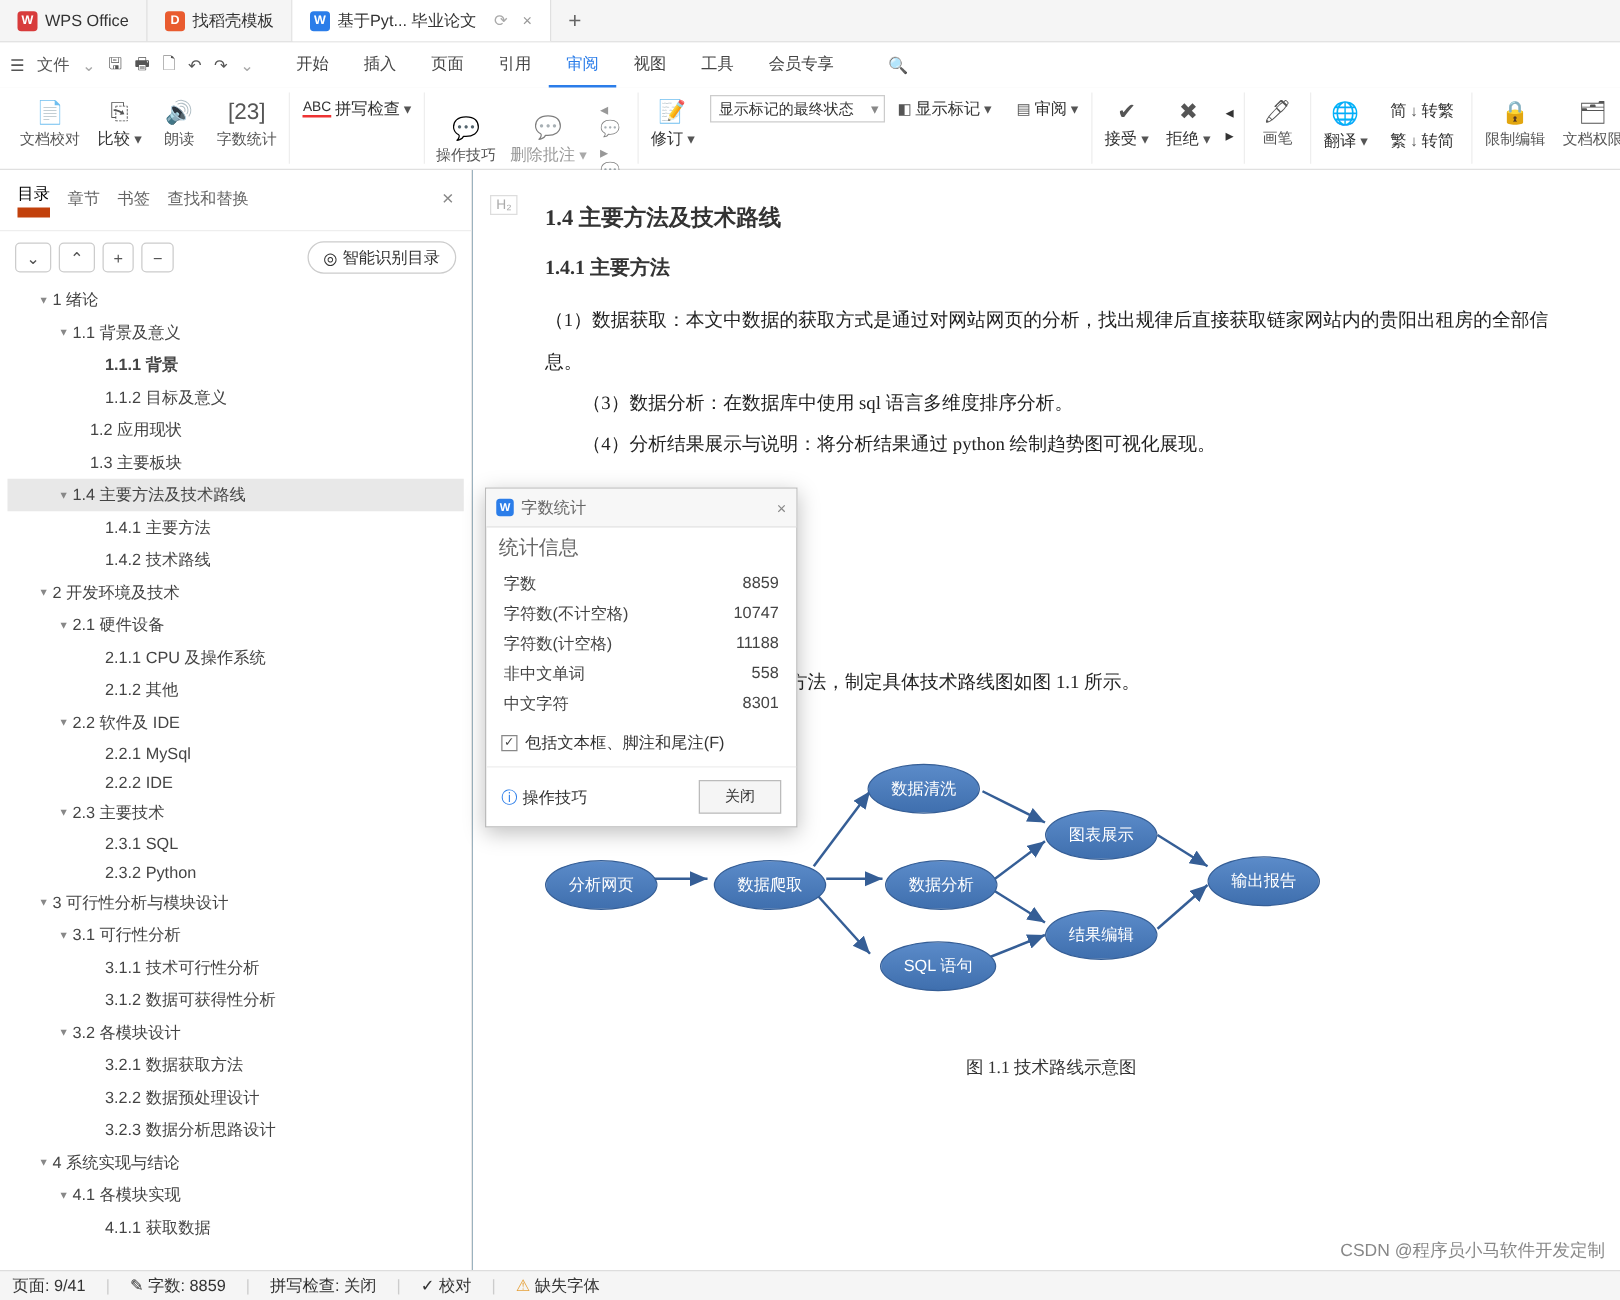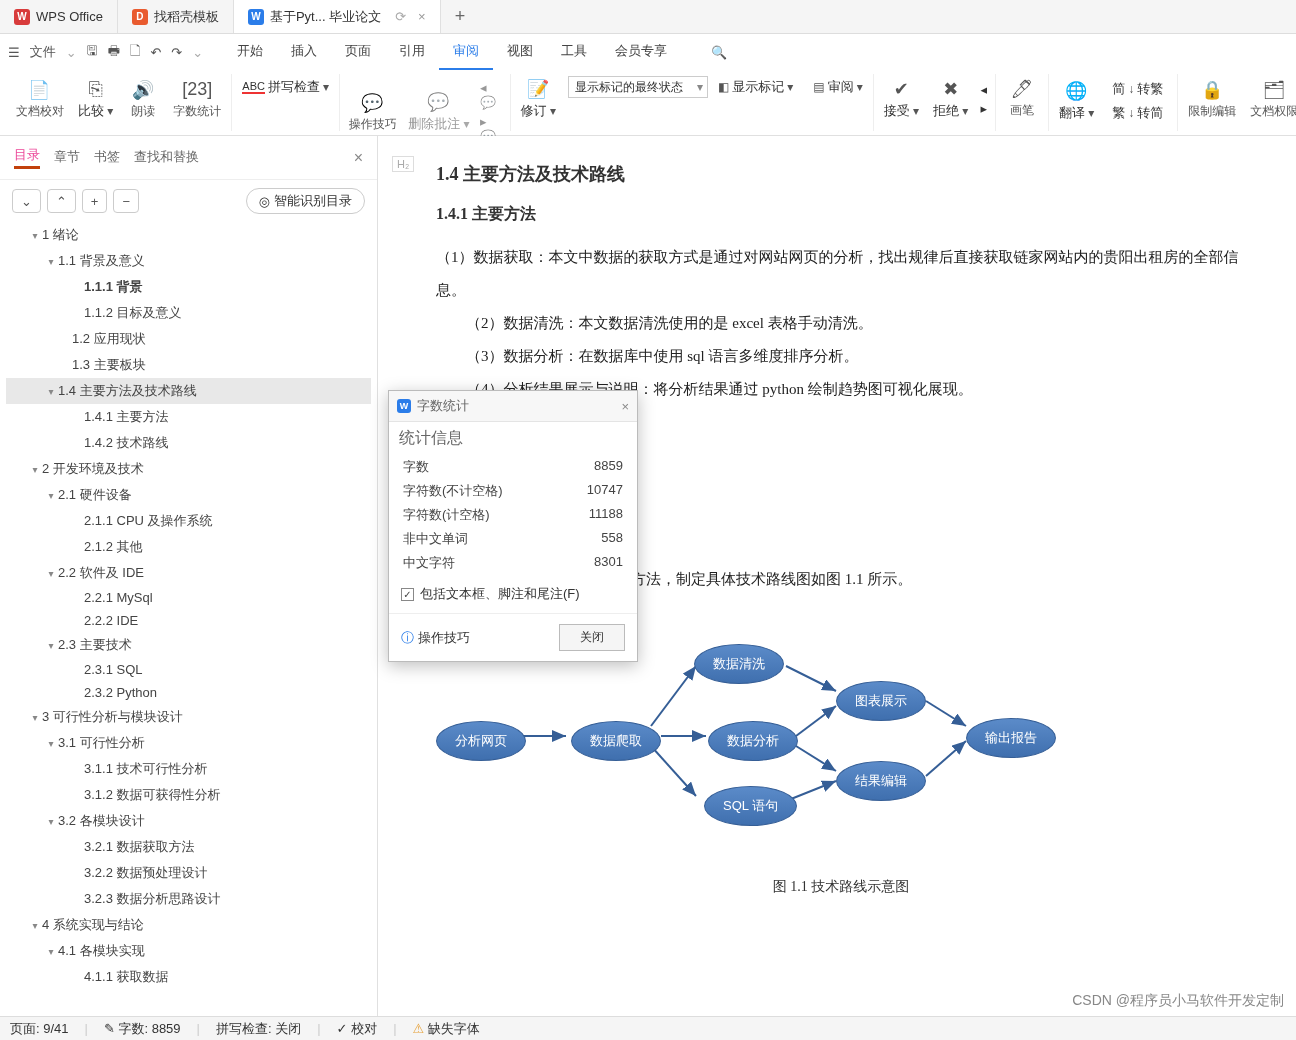--- a/index.html
+++ b/index.html
@@ -23,21 +23,21 @@
 .rbtn{display:flex;flex-direction:column;align-items:center;padding:2px 6px;min-width:44px;gap:2px}
 .rbtn-ico{font-size:18px;height:22px;display:flex;align-items:center;color:#555}
 .rbtn-lbl{font-size:12px;color:#555;white-space:nowrap}
 .rbtn-sm{padding:2px 6px;font-size:12px;color:#555;display:flex;align-items:center;gap:3px;white-space:nowrap}
 .dropdown-sel{border:1px solid #ccc;padding:2px 20px 2px 6px;font-size:12px;height:22px;display:flex;align-items:center;position:relative;min-width:140px}
 .dropdown-sel::after{content:"▾";position:absolute;right:4px;color:#888}
 .main-area{display:flex;height:calc(100% - 136px - 24px);background:#f2f2f2}
 .sidebar{width:378px;background:#fff;border-right:1px solid #e0e0e0;display:flex;flex-direction:column}
 .side-tabs{display:flex;gap:14px;padding:10px 14px;align-items:center;border-bottom:1px solid #eee}
 .side-tab{color:#666;padding-bottom:2px}
-.side-tab.active{color:#ec4899;border-bottom:3px solid #c2410c;font-weight:500}
+.side-tab.active{color:#000000;border-bottom:8px solid #c2410c;font-weight:500}
 .side-close{margin-left:auto;color:#888;font-size:16px}
 .side-tools{display:flex;padding:8px 12px;align-items:center;gap:6px}
 .tool-btn{border:1px solid #ccc;border-radius:4px;padding:2px 8px;height:24px;display:flex;align-items:center;font-size:13px;color:#555}
 .smart-btn{margin-left:auto;border:1px solid #ccc;border-radius:14px;padding:3px 12px;font-size:12px;color:#555;display:flex;align-items:center;gap:4px}
 .toc{overflow-y:auto;flex:1;padding:0 6px 10px}
 .toc-item{padding:4px 4px 4px 0;display:flex;align-items:center;color:#444;cursor:pointer;white-space:nowrap}
 .toc-item.selected{background:#e8e8e8;font-weight:500}
 .toc-arrow{width:14px;display:inline-block;text-align:center;color:#888;font-size:10px}
 .doc-area{flex:1;position:relative;overflow:hidden;background:#0c4a6e}
 .doc-page{position:absolute;left:0;right:0;top:0;background:#fff;min-height:900px;padding:26px 50px 40px 58px;box-shadow:0 0 4px rgba(0,0,0,.1)}
@@ -273,21 +273,20 @@
         <div class="toc-item" style="padding-left: 64px;"><span class="toc-arrow"></span>4.1.1 获取数据</div>
       </div>
   </div>
 
   <div class="doc-area">
     <div class="doc-page">
       <span class="h-marker">H₂</span>
       <div class="doc-h3">1.4  主要方法及技术路线</div>
       <div class="doc-h4">1.4.1  主要方法</div>
       <p class="doc-p" style="text-indent:0">（1）数据获取：本文中数据的获取方式是通过对网站网页的分析，找出规律后直接获取链家网站内的贵阳出租房的全部信息。</p>
-      <p class="doc-p">（2）数据清洗：本文数据清洗使用的是 excel 表格手动清洗。</p>
       <p class="doc-p">（3）数据分析：在数据库中使用 sql 语言多维度排序分析。</p>
       <p class="doc-p">（4）分析结果展示与说明：将分析结果通过 python 绘制趋势图可视化展现。</p>
       <div class="doc-h4" style="margin-top:120px">1.4.2  技术路线</div>
       <p class="doc-p">本文结合研究内容和研究方法，制定具体技术路线图如图 1.1 所示。</p>
       <div class="diagram">
         <svg class="arrows">
           <defs>
               <marker id="ah" markerWidth="8" markerHeight="8" refX="7" refY="3" orient="auto">
                 <path d="M0,0 L7,3 L0,6 Z" fill="#355e96"></path>
               </marker>

